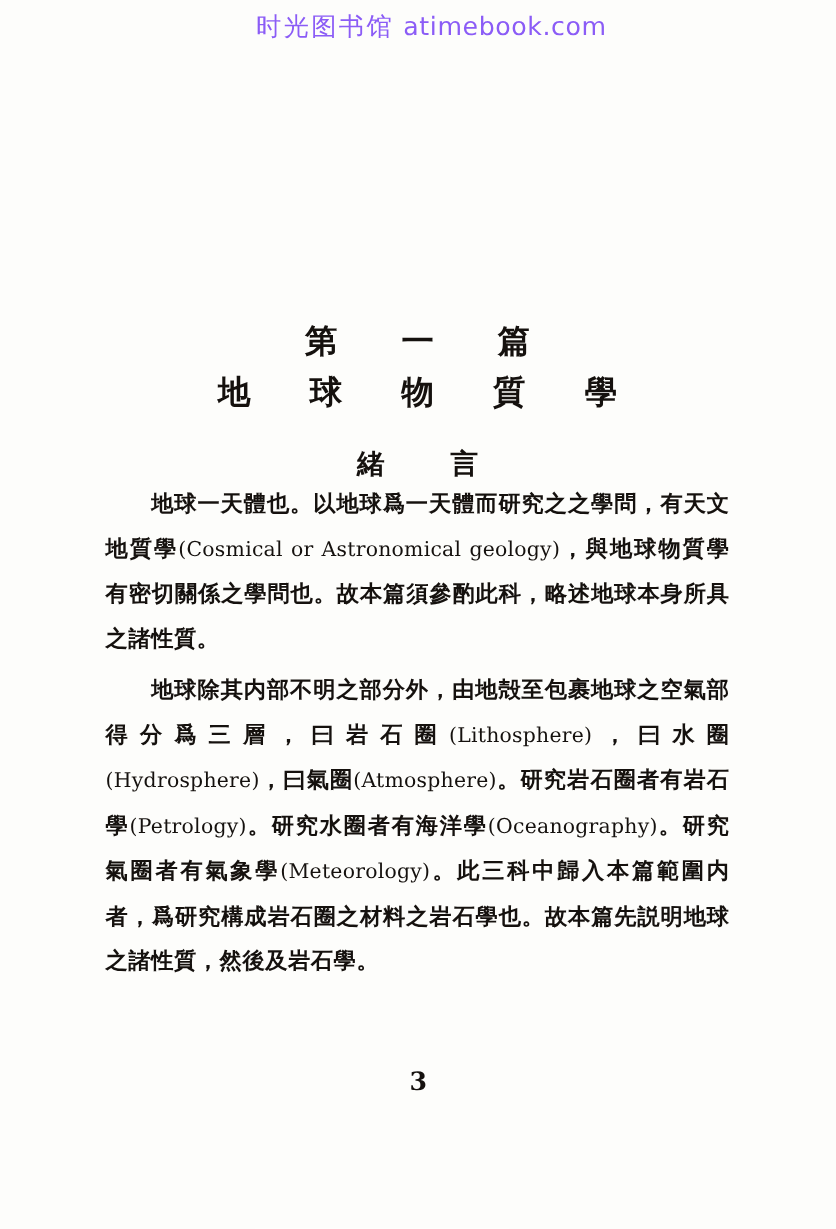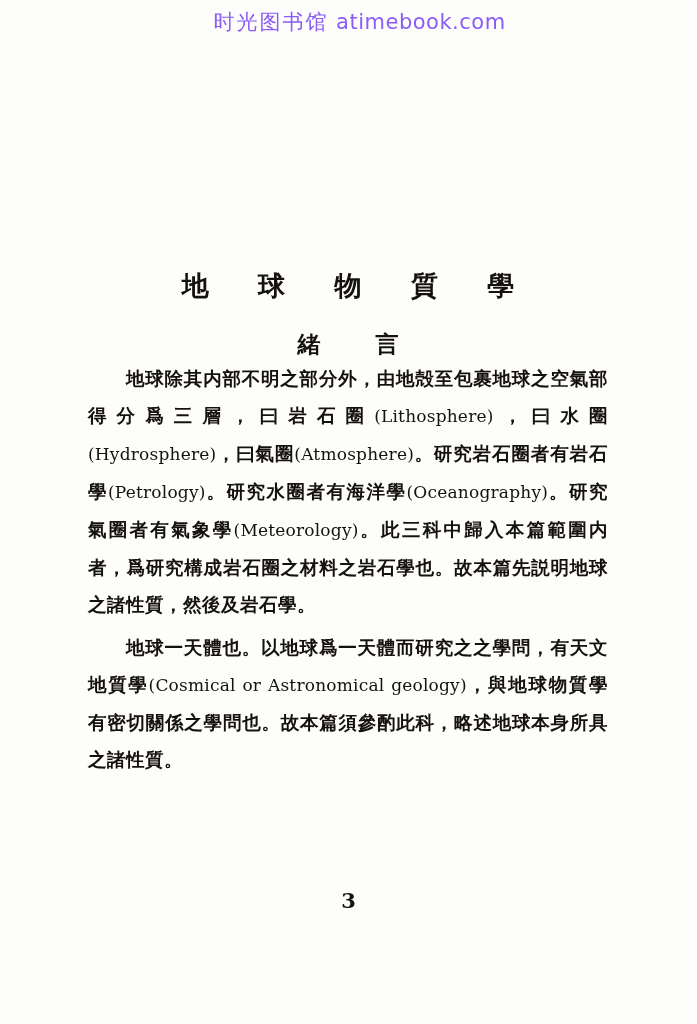--- a/index.html
+++ b/index.html
@@ -113,28 +113,29 @@
 
 <div class="page">
 
   <div class="watermark">
     <span class="wm-cn">时光图书馆</span>
     <span class="wm-en">atimebook.com</span>
   </div>
 
   <div class="content">
 
+    <div class="part-title">第 一 篇</div>
     <div class="part-subtitle">地 球 物 質 學</div>
     <div class="section-title">緒　言</div>
 
     <p class="para indent">
-      <span>地球除其内部不明之部分外，由地殻至包裹地球之空氣部得分爲三層，曰岩石圈<span class="latin">(Lithosphere)</span>，曰水圈<span class="latin">(Hydrosphere)</span>，曰氣圈<span class="latin">(Atmosphere)</span>。研究岩石圈者有岩石學<span class="latin">(Petrology)</span>。研究水圈者有海洋學<span class="latin">(Oceanography)</span>。研究氣圈者有氣象學<span class="latin">(Meteorology)</span>。此三科中歸入本篇範圍内者，爲研究構成岩石圈之材料之岩石學也。故本篇先説明地球之諸性質，然後及岩石學。</span>
+      <span>地球一天體也。以地球爲一天體而研究之之學問，有天文地質學<span class="latin">(Cosmical or Astronomical geology)</span>，與地球物質學有密切關係之學問也。故本篇須參酌此科，略述地球本身所具之諸性質。</span>
     </p>
 
     <p class="para indent">
-      <span>地球一天體也。以地球爲一天體而研究之之學問，有天文地質學<span class="latin">(Cosmical or Astronomical geology)</span>，與地球物質學有密切關係之學問也。故本篇須參酌此科，略述地球本身所具之諸性質。</span>
+      <span>地球除其内部不明之部分外，由地殻至包裹地球之空氣部得分爲三層，曰岩石圈<span class="latin">(Lithosphere)</span>，曰水圈<span class="latin">(Hydrosphere)</span>，曰氣圈<span class="latin">(Atmosphere)</span>。研究岩石圈者有岩石學<span class="latin">(Petrology)</span>。研究水圈者有海洋學<span class="latin">(Oceanography)</span>。研究氣圈者有氣象學<span class="latin">(Meteorology)</span>。此三科中歸入本篇範圍内者，爲研究構成岩石圈之材料之岩石學也。故本篇先説明地球之諸性質，然後及岩石學。</span>
     </p>
 
   </div>
 
   <div class="page-number">3</div>
 
 </div>
 
 </body></html>

